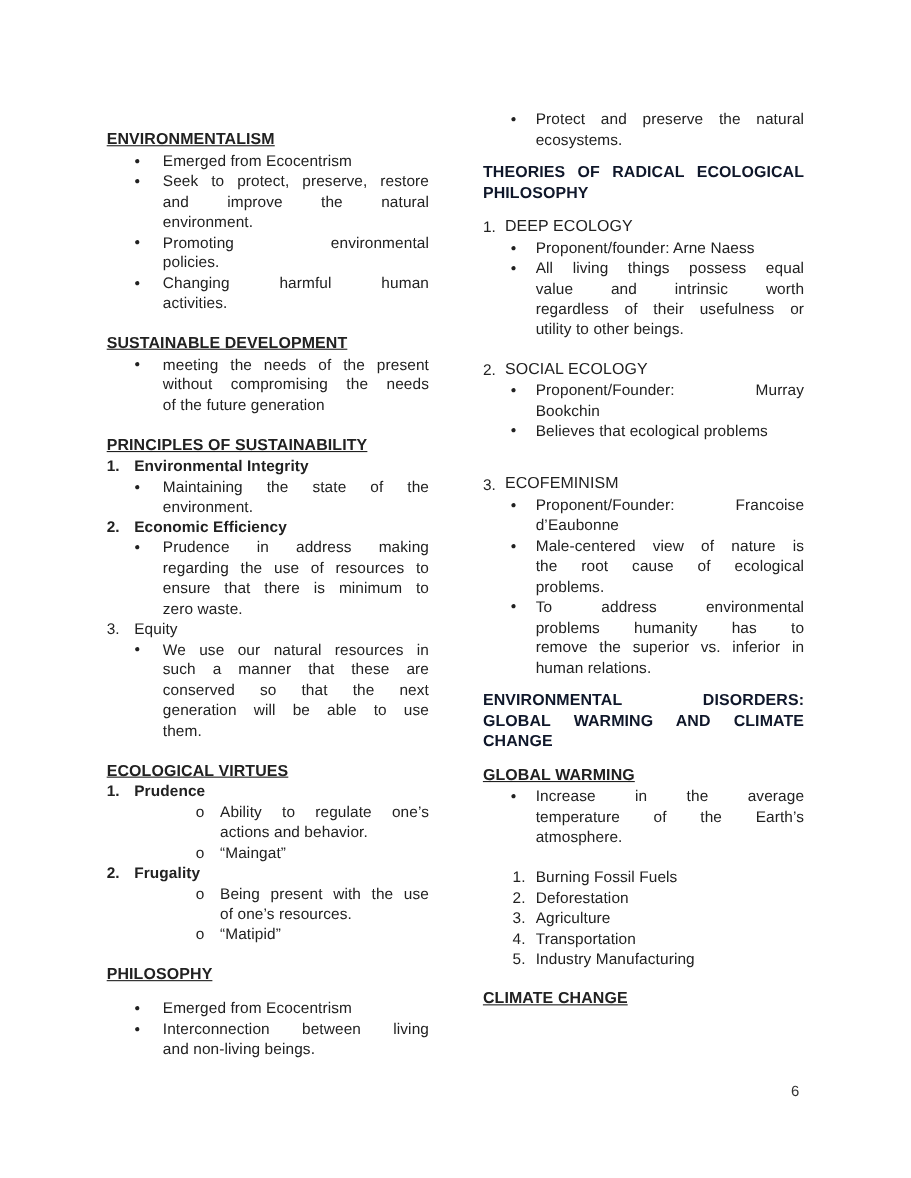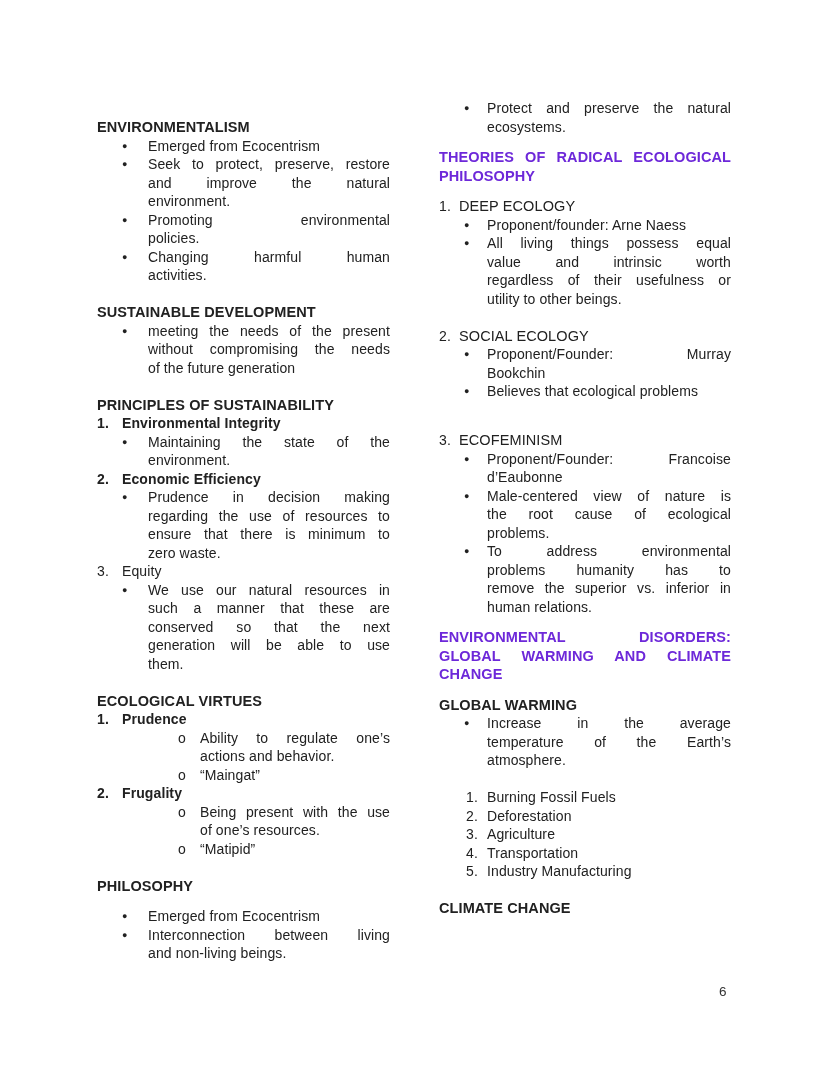--- a/index.html
+++ b/index.html
@@ -11,23 +11,23 @@
   .col-left{width:293px;padding-top:19px;}
   .col-right{width:292px;}
 
   .blk{position:relative;font-size:14px;line-height:18.5px;letter-spacing:0.1px;}
   .txt{display:block;}
   .line{display:block;text-align:justify;text-align-last:justify;}
   .line:last-child{text-align-last:left;}
   .mk{position:absolute;top:0;left:0;line-height:18.5px;}
 
   .s-h{font-size:14.5px;}
-  .s-h .line{font-weight:700;}
+  .s-h .line{font-weight:700;text-decoration:underline;}
   .s-hsub .line{font-weight:700;}
-  .s-hred{font-size:14.5px;color:#6d28d9;}
+  .s-hred{font-size:14.5px;color:#0f172a;}
   .s-hred .line{font-weight:700;}
 
   .s-bullet{padding-left:51px;}
   .col-right .s-bullet{padding-left:48px;}
   .s-bullet .mk{left:25px;font-size:9px;}
 
   .s-circle{padding-left:103px;}
   .s-circle .mk{left:81px;}
 
   .s-numbold{padding-left:25px;}
@@ -120,21 +120,21 @@
         </div>
         <div class="blk s-numbold">
           <span class="mk">2.</span>
           <div class="txt">
             <span class="line">Economic Efficiency</span>
           </div>
         </div>
         <div class="blk s-bullet">
           <span class="mk">●</span>
           <div class="txt">
-            <span class="line">Prudence in decision making</span>
+            <span class="line">Prudence in address making</span>
             <span class="line">regarding the use of resources to</span>
             <span class="line">ensure that there is minimum to</span>
             <span class="line">zero waste.</span>
           </div>
         </div>
         <div class="blk s-num">
           <span class="mk">3.</span>
           <div class="txt">
             <span class="line">Equity</span>
           </div>

